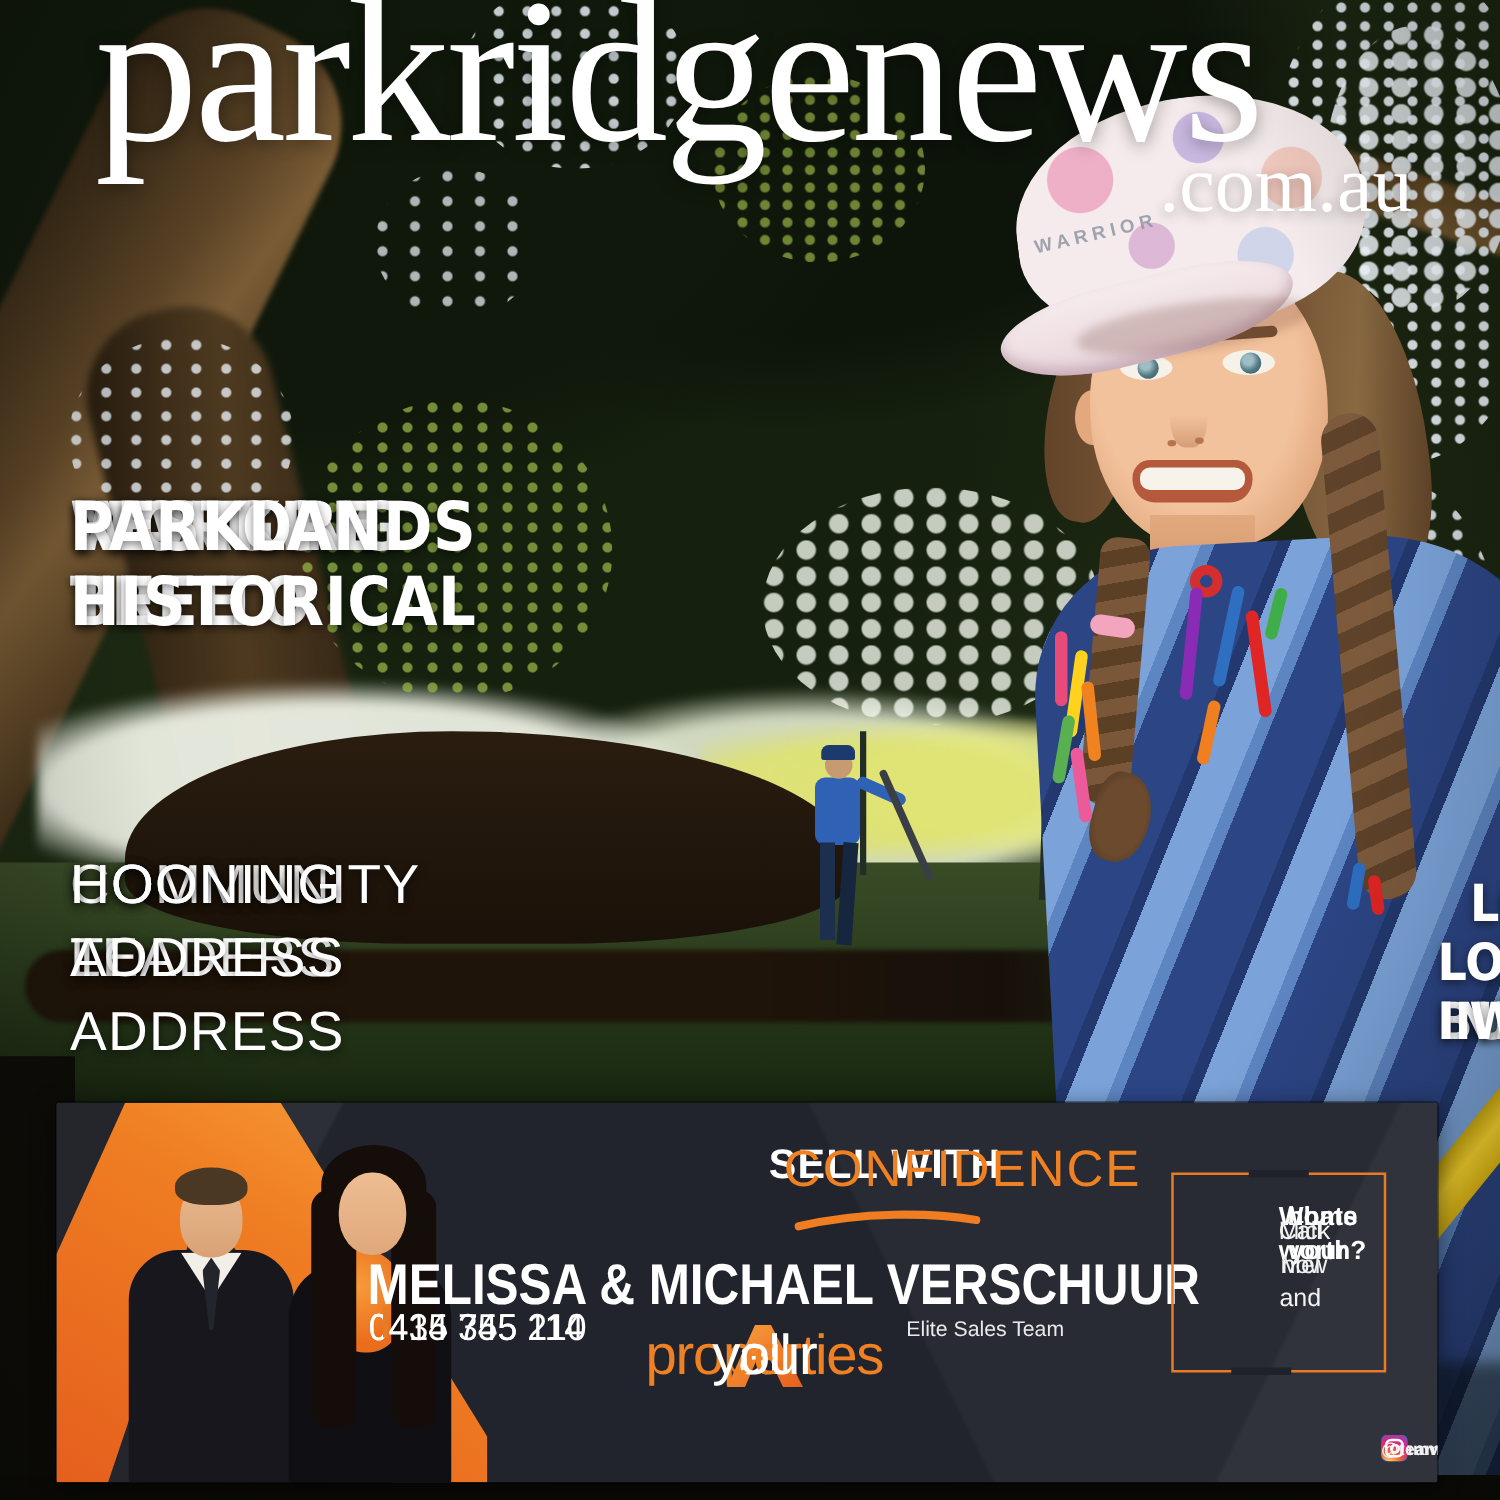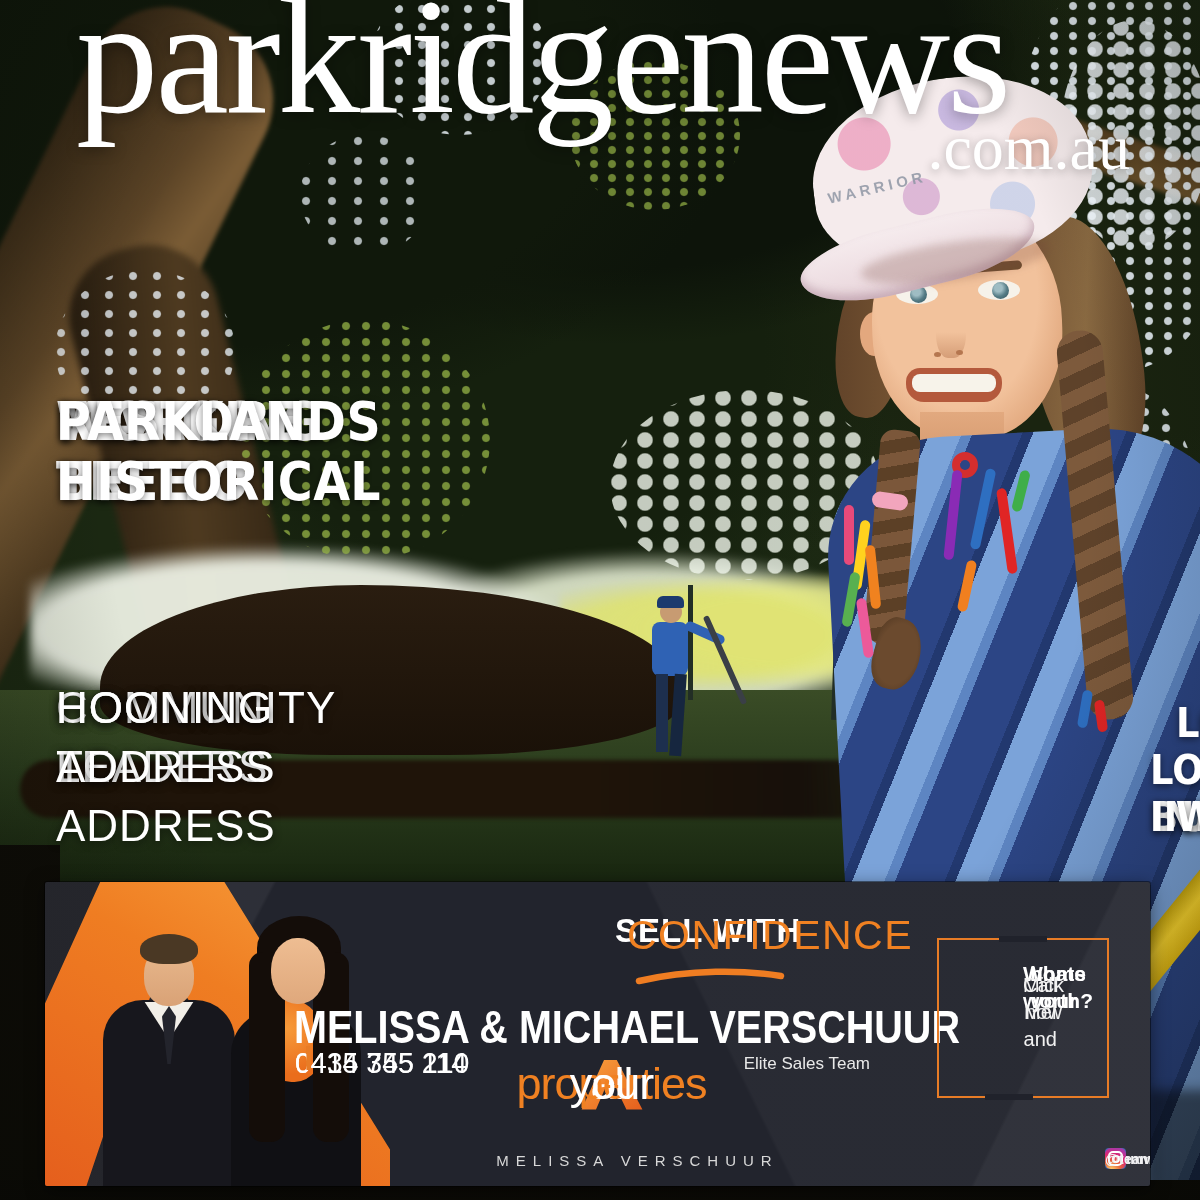--- a/index.html
+++ b/index.html
@@ -141,21 +141,21 @@
   .tagline{left:340px;top:30px;width:460px;text-align:center;white-space:nowrap;}
   .tag-pre{position:static;font:700 33px "Liberation Sans",sans-serif;color:#fff;letter-spacing:1px;}
   .tag-hi{position:static;font:400 41px "Liberation Sans",sans-serif;color:#f08122;letter-spacing:1.5px;margin-left:12px;}
   .swoosh{left:590px;top:84px;width:150px;height:20px;}
   .agents{left:200px;top:118px;width:700px;text-align:center;color:#fff;white-space:nowrap;
     font:700 46px "Liberation Sans",sans-serif;transform:scaleX(.86);}
   .phones{left:250px;top:164px;white-space:nowrap;color:#fff;
     font:400 30px "Liberation Sans",sans-serif;transform:scaleX(.95);transform-origin:left top;}
   .phones *{position:static;}
   .sep{display:inline-block;width:4px;height:24px;background:#e87c26;vertical-align:-3px;margin:0 12px;}
-  .team{left:655px;top:172px;width:170px;text-align:right;color:#e9e9e9;
+  .team{left:680px;top:172px;width:170px;text-align:left;color:#e9e9e9;
     font:400 17px "Liberation Sans",sans-serif;}
   .apg{left:0;top:202px;width:100%;display:flex;justify-content:center;align-items:center;gap:13px;
     transform:translateX(14px);white-space:nowrap;}
   .apg *{position:static;}
   .apg-word{font:400 45px "Liberation Sans",sans-serif;letter-spacing:-1px;color:#fff;}
   .apg-orange{color:#f08122;}
   .apg-sub{left:0;top:270px;width:100%;text-align:center;transform:translateX(40px);
     font:400 15px "Liberation Sans",sans-serif;letter-spacing:7px;color:#d8d8d8;}
   .cta{left:892px;top:56px;width:172px;height:160px;border:2px solid #e87c26;
     display:flex;flex-direction:column;align-items:center;padding-top:20px;}
@@ -321,21 +321,20 @@
           <stop offset="0" stop-color="#f9a13d"></stop>
               <stop offset="1" stop-color="#e55f1d"></stop>
         </linearGradient>
           </defs>
         <polygon points="2,64 30,2 46,2 78,64 58,64 38,22 20,64" fill="url(#og)"></polygon>
       </svg>
       <span class="apg-word">all</span>
       <span class="apg-word apg-orange">properties</span>
       <span class="apg-word">your</span>
     </div>
-    <div class="apg-sub">MELISSA VERSCHUUR</div>
 
     <div class="cta">
       <div class="cta-head">
         <span style="display:block">Whats your</span>
         <span style="display:block">home worth?</span>
       </div>
       <div class="cta-body">
         <span style="display:block">Call Mel and</span>
         <span style="display:block">Mick now</span>
       </div>

